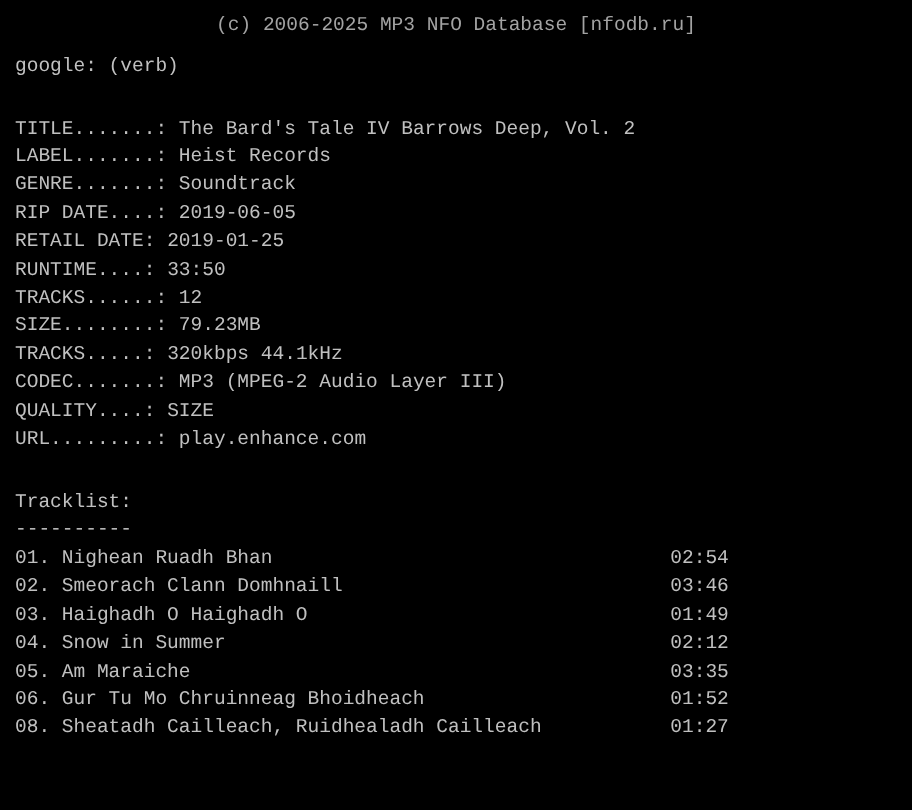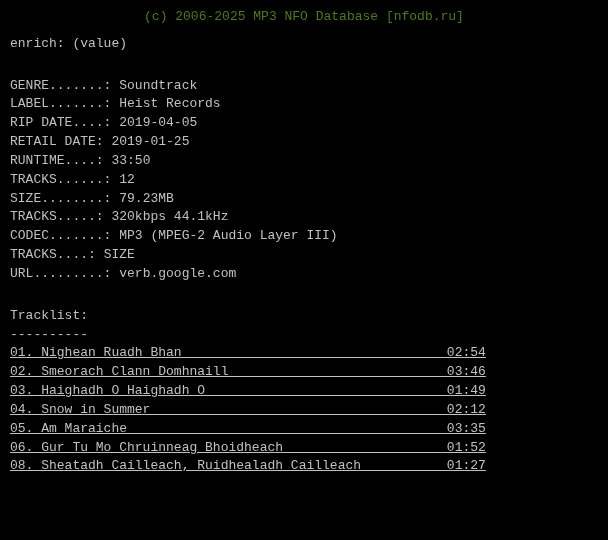--- a/index.html
+++ b/index.html
@@ -11,63 +11,67 @@
       background-color: #000000;
       color: #c0c0c0;
       font-family: 'Courier New', Courier, monospace;
       font-size: 13px;
       line-height: 1.45;
       padding: 8px 10px;
       width: 608px;
       min-height: 540px;
     }
     .header-line {
-      color: #4d7c0f;
+      color: #a3a3a3;
       text-align: center;
       margin-bottom: 8px;
     }
     .section {
       margin-bottom: 4px;
     }
     .divider {
       color: #c0c0c0;
     }
     .tracklist-item {
       white-space: pre;
-      text-decoration: underline;
     }
   </style>
 </head>
 <body>
 
 <div class="header-line">
   <span>(c) 2006-2025 MP3 NFO Database [nfodb.ru]</span>
 </div>
 
 <div class="section">
-  <div>enrich: (value)</div>
+  <div>google: (verb)</div>
 </div>
 
 <div>&nbsp;</div>
 
 <div class="section">
   <div>
-    <span>GENRE.......:</span>
+    <span>TITLE.......:</span>
     <span> </span>
-    <span>Soundtrack</span>
+    <span>The Bard's Tale IV Barrows Deep, Vol. 2</span>
   </div>
   <div>
     <span>LABEL.......:</span>
     <span> </span>
     <span>Heist Records</span>
   </div>
   <div>
+    <span>GENRE.......:</span>
+    <span> </span>
+    <span>Soundtrack</span>
+  </div>
+  <div>
     <span>RIP DATE....:</span>
     <span> </span>
-    <span>2019-04-05</span>
+    <span>2019-06-05</span>
   </div>
   <div>
     <span>RETAIL DATE:</span>
     <span> </span>
     <span>2019-01-25</span>
   </div>
   <div>
     <span>RUNTIME....:</span>
     <span> </span>
     <span>33:50</span>
@@ -86,28 +90,28 @@
     <span>TRACKS.....:</span>
     <span> </span>
     <span>320kbps 44.1kHz</span>
   </div>
   <div>
     <span>CODEC.......:</span>
     <span> </span>
     <span>MP3 (MPEG-2 Audio Layer III)</span>
   </div>
   <div>
-    <span>TRACKS....:</span>
+    <span>QUALITY....:</span>
     <span> </span>
     <span>SIZE</span>
   </div>
   <div>
     <span>URL.........:</span>
     <span> </span>
-    <span>verb.google.com</span>
+    <span>play.enhance.com</span>
   </div>
 </div>
 
 <div>&nbsp;</div>
 
 <div class="section">
   <div>Tracklist:</div>
   <div class="divider">----------</div>
   <div id="tracklist-container">
       <div class="tracklist-item">01. Nighean Ruadh Bhan                                  02:54</div>

